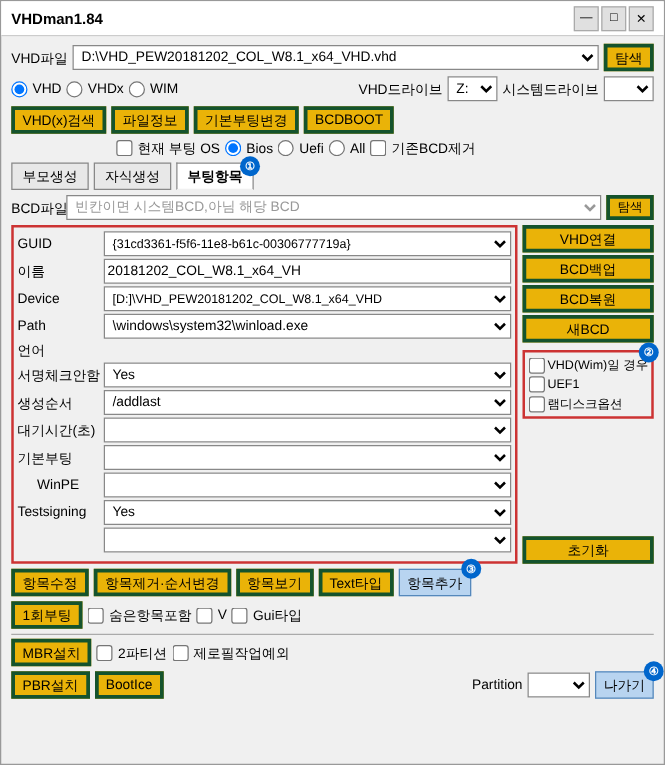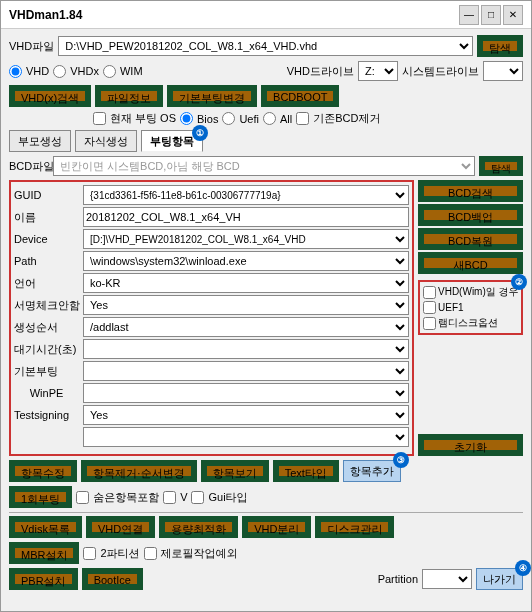--- a/index.html
+++ b/index.html
@@ -71,22 +71,22 @@
       font-family: inherit;
       padding: 0 2px;
     }
     input[type="text"] {
       outline: none;
     }
     select {
       outline: none;
     }
     button {
-      border: 6px solid #14532d;
-      background: #a16207;
+      border: 3px solid #14532d;
+      background: #eab308;
       height: 22px;
       font-size: 11px;
       font-family: inherit;
       cursor: pointer;
       padding: 0 6px;
       white-space: nowrap;
     }
     input[type="radio"], input[type="checkbox"] {
       margin: 0;
       cursor: pointer;
@@ -234,23 +234,20 @@
 
         <div class="row" style="margin-bottom:2px;">
           <span class="label" style="width:65px;">Path</span>
           <select style="flex:1; font-size:11px;">
             <option>\windows\system32\winload.exe</option>
           </select>
         </div>
 
         <div class="row" style="margin-bottom:2px;">
           <span class="label" style="width:65px;">언어</span>
-          <select style="flex:1;">
-            <option>ko-KR</option>
-          </select>
         </div>
 
         <div class="row" style="margin-bottom:2px;">
           <span class="label" style="width:65px;">서명체크안함</span>
           <select style="flex:1;">
             <option>Yes</option>
           </select>
         </div>
 
         <div class="row" style="margin-bottom:2px;">
@@ -290,21 +287,21 @@
 
         <div class="row">
           <span style="width:65px;"></span>
           <select style="flex:1;">
             <option></option>
           </select>
         </div>
       </div>
 
       <div style="width:105px; display:flex; flex-direction:column; gap:2px;">
-        <button style="width:100%;">BCD검색</button>
+        <button style="width:100%;">VHD연결</button>
         <button style="width:100%;">BCD백업</button>
         <button style="width:100%;">BCD복원</button>
         <button style="width:100%;">새BCD</button>
 
         <div style="border:2px solid #cc3333; padding:3px; margin-top:4px; position:relative;">
           <span class="circle-num" style="position:absolute; top:-8px; right:-6px; font-size:9px;">②</span>
           <div style="display:flex; align-items:center; gap:2px; margin-bottom:2px;">
             <input type="checkbox" style="">
             <span class="label" style="font-size:10px;">VHD(Wim)일 경우</span>
           </div>
@@ -339,27 +336,20 @@
       <input type="checkbox" style="">
       <span class="label">숨은항목포함</span>
       <input type="checkbox" style="">
       <span class="label">V</span>
       <input type="checkbox" style="">
       <span class="label">Gui타입</span>
     </div>
 
     <div class="divider"></div>
 
-    <div class="row" style="margin-top:2px;">
-      <button>Vdisk목록</button>
-      <button>VHD연결</button>
-      <button>용량최적화</button>
-      <button>VHD분리</button>
-      <button>디스크관리</button>
-    </div>
 
     <div class="row" style="margin-top:2px;">
       <button>MBR설치</button>
       <input type="checkbox" style="">
       <span class="label">2파티션</span>
       <input type="checkbox" style="">
       <span class="label">제로필작업예외</span>
       <span style="flex:1;"></span>
     </div>
     <div class="row" style="margin-top:2px;">

